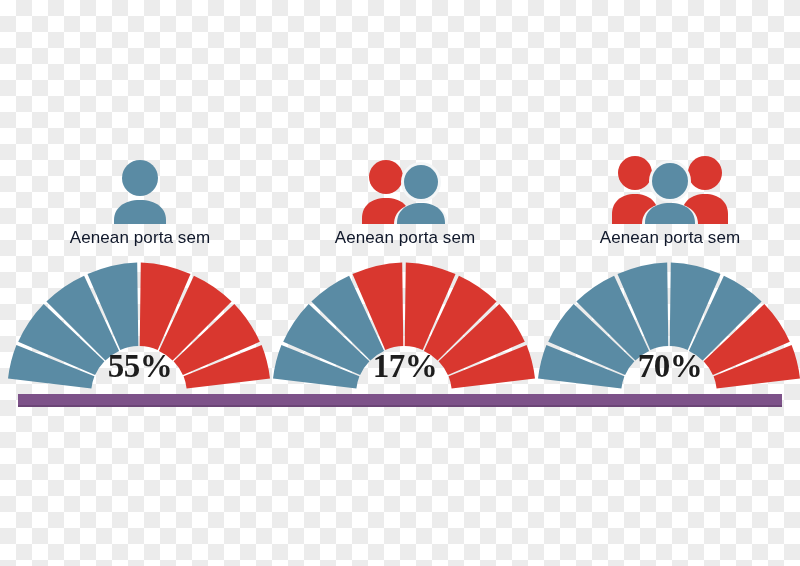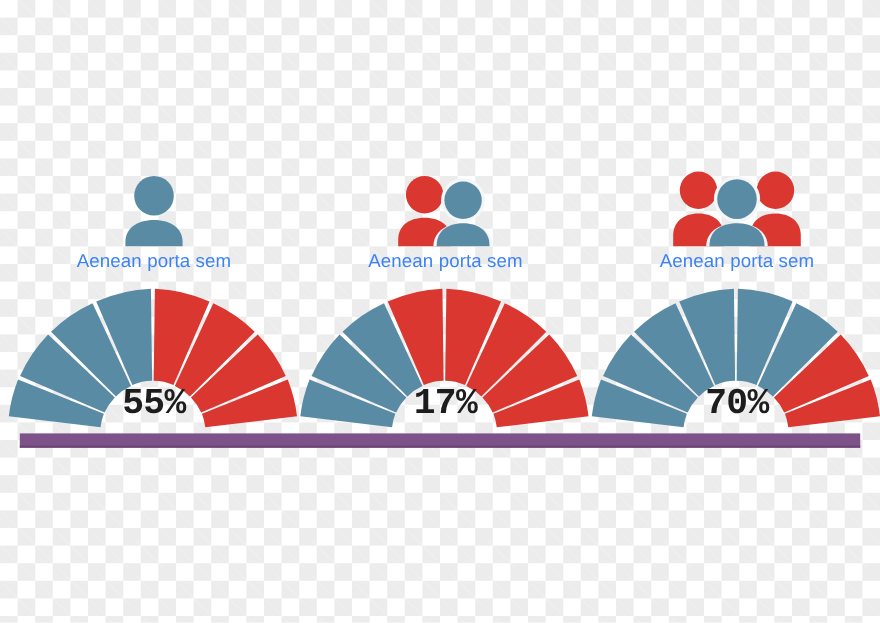--- a/index.html
+++ b/index.html
@@ -62,21 +62,21 @@
   .people svg { display: block; }
 
   
   .caption {
     position: absolute;
     top: 228px;
     left: 0;
     width: 280px;
     text-align: center;
     font-size: 17px;
-    color: #3b82f6;
+    color: #0f172a;
     font-family: "Liberation Sans", sans-serif;
     letter-spacing: 0.1px;
     white-space: nowrap;
   }
 
   
   .gauge-wrap {
     position: absolute;
     top: 258px;
     left: 0;
@@ -87,21 +87,21 @@
 
   .pct {
     position: absolute;
     left: 0;
     top: 348px;
     width: 280px;
     text-align: center;
     font-size: 33px;
     font-weight: bold;
     color: #1d1d1d;
-    font-family: Liberation Mono, monospace;
+    font-family: Liberation Serif, serif;
     letter-spacing: -0.5px;
   }
 </style>
 </head>
 <body>
 
 <div id="stage">
 
   <div class="gauge-group g0">
     <div class="people">

